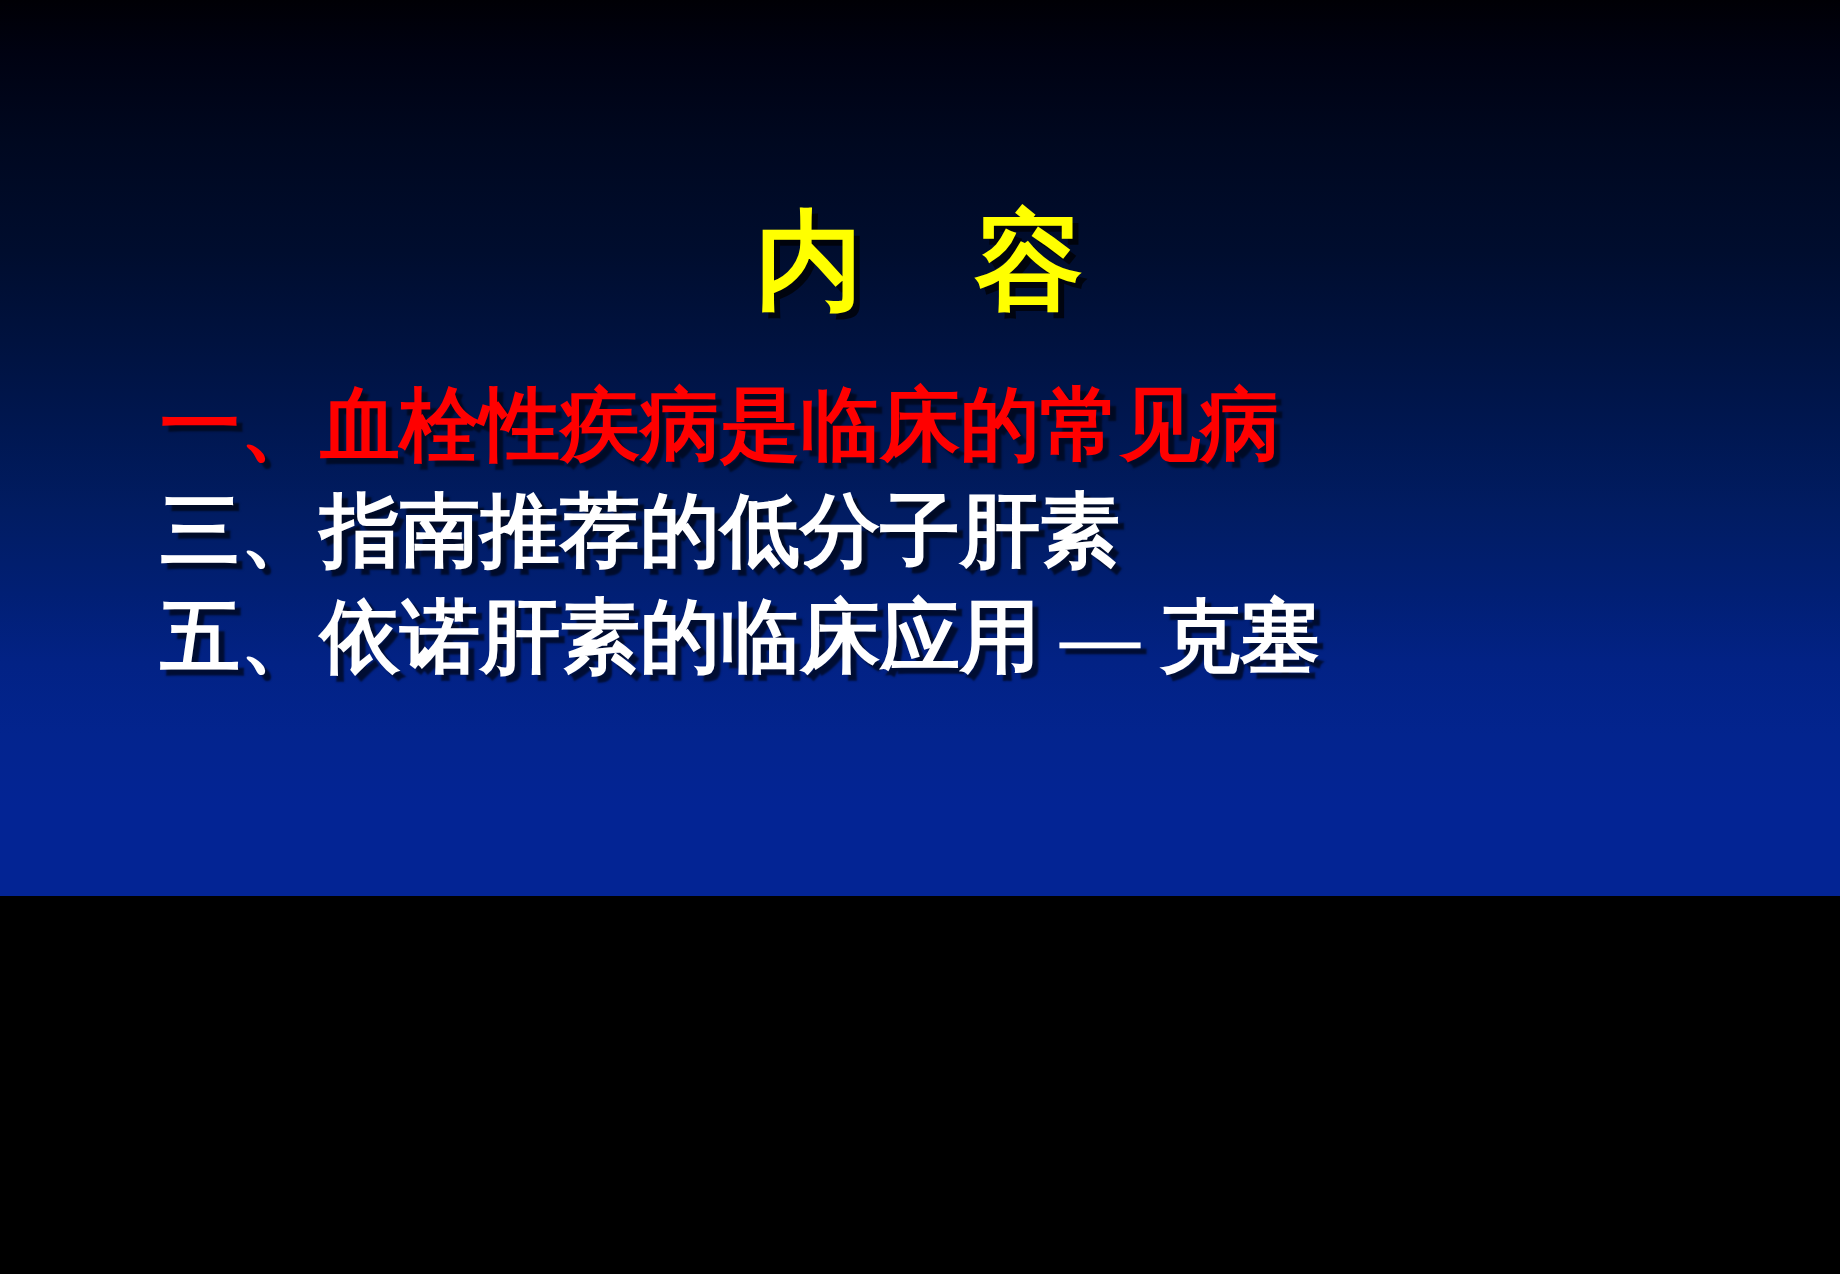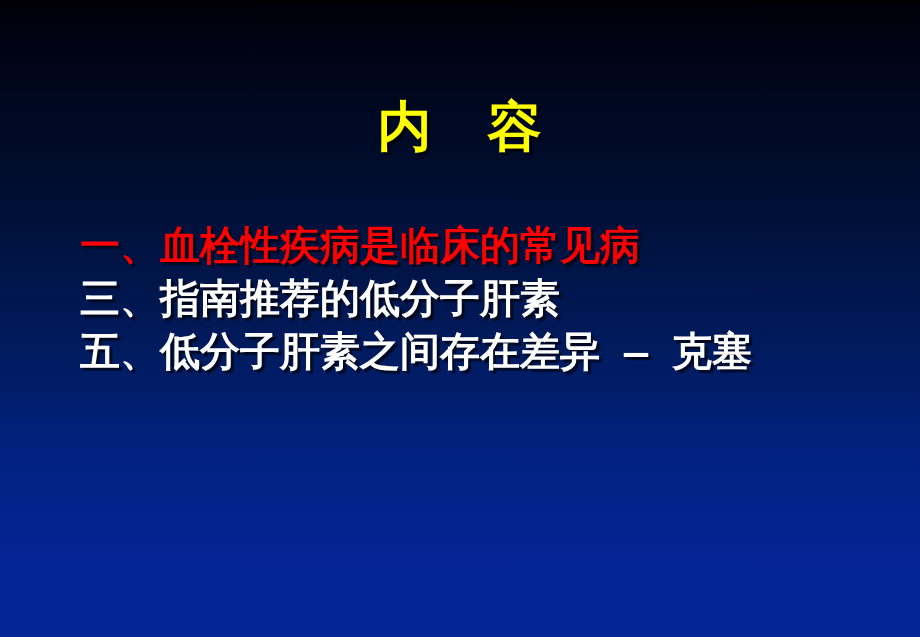--- a/index.html
+++ b/index.html
@@ -5,37 +5,37 @@
 <style>
   html, body {
     margin: 0;
     padding: 0;
     background: #000;
   }
 
   #slide {
     position: relative;
     width: 920px;
-    height: 637px;
+    height: 448px;
     overflow: hidden;
     
     background: linear-gradient(to bottom,
         #000005 0%,
         #000212 6%,
         #000820 16%,
         #000d2e 28%,
         #00123f 38%,
         #001751 48%,
         #011c62 57%,
         #011f74 66%,
         #022285 74%,
         #03248e 82%,
         #032494 90%,
         #032494 100%);
-    font-family: Liberation Mono, monospace;
+    font-family: Liberation Serif, serif;
     -webkit-font-smoothing: antialiased;
   }
 
   
   #slide-title {
     position: absolute;
     left: 0;
     top: 103px;
     width: 920px;
     text-align: center;
@@ -69,29 +69,28 @@
   }
 
   #content-list li.white {
     color: #ffffff;
     text-shadow: 3px 3px 1px rgba(0, 0, 0, 0.62);
   }
 
   #content-list li.red {
     color: #ff0000;
     text-shadow: 3px 3px 1px rgba(0, 0, 0, 0.55);
-    margin-top: 36px;
   }
 </style>
 </head>
 <body>
 
 <div id="slide">
 
   <div id="slide-title">内　容</div>
 
   <ul id="content-list">
     <li class="red">一、血栓性疾病是临床的常见病</li>
     <li class="white">三、指南推荐的低分子肝素</li>
-    <li class="white">五、低分子肝素之间存在差异 — 克塞</li>
+    <li class="white">五、依诺肝素的临床应用 — 克塞</li>
   </ul>
 
 </div>
 
 </body></html>

